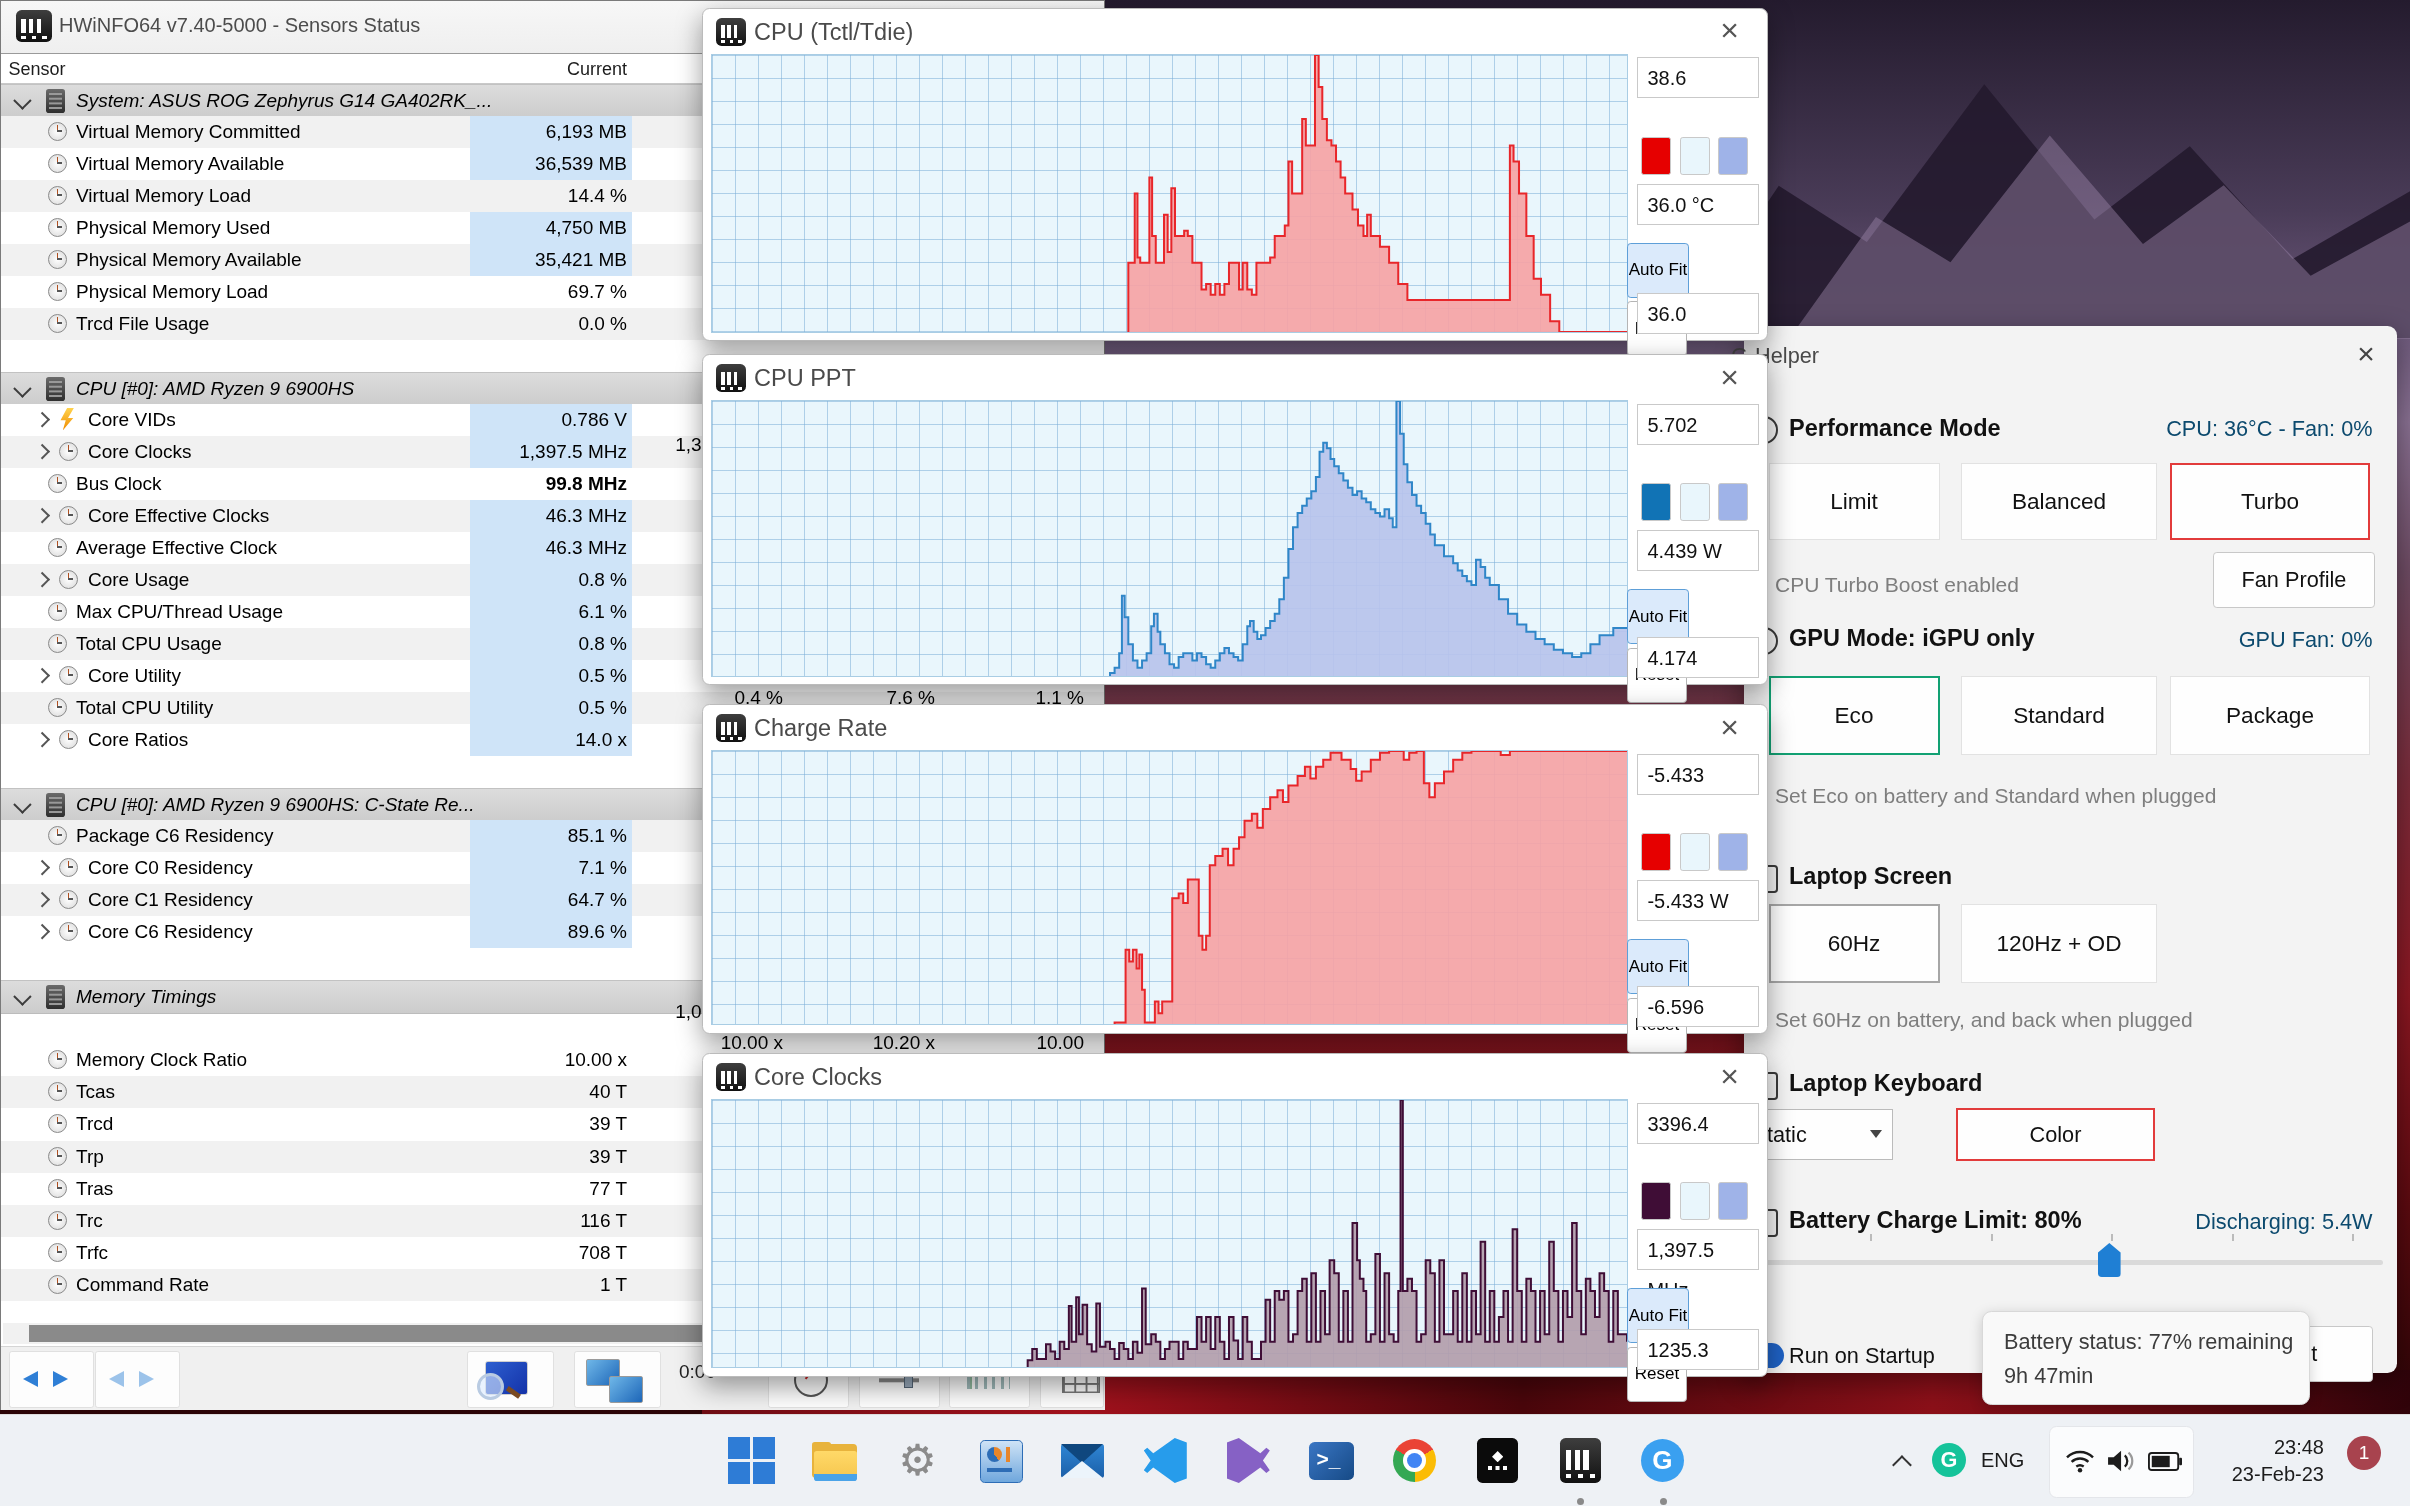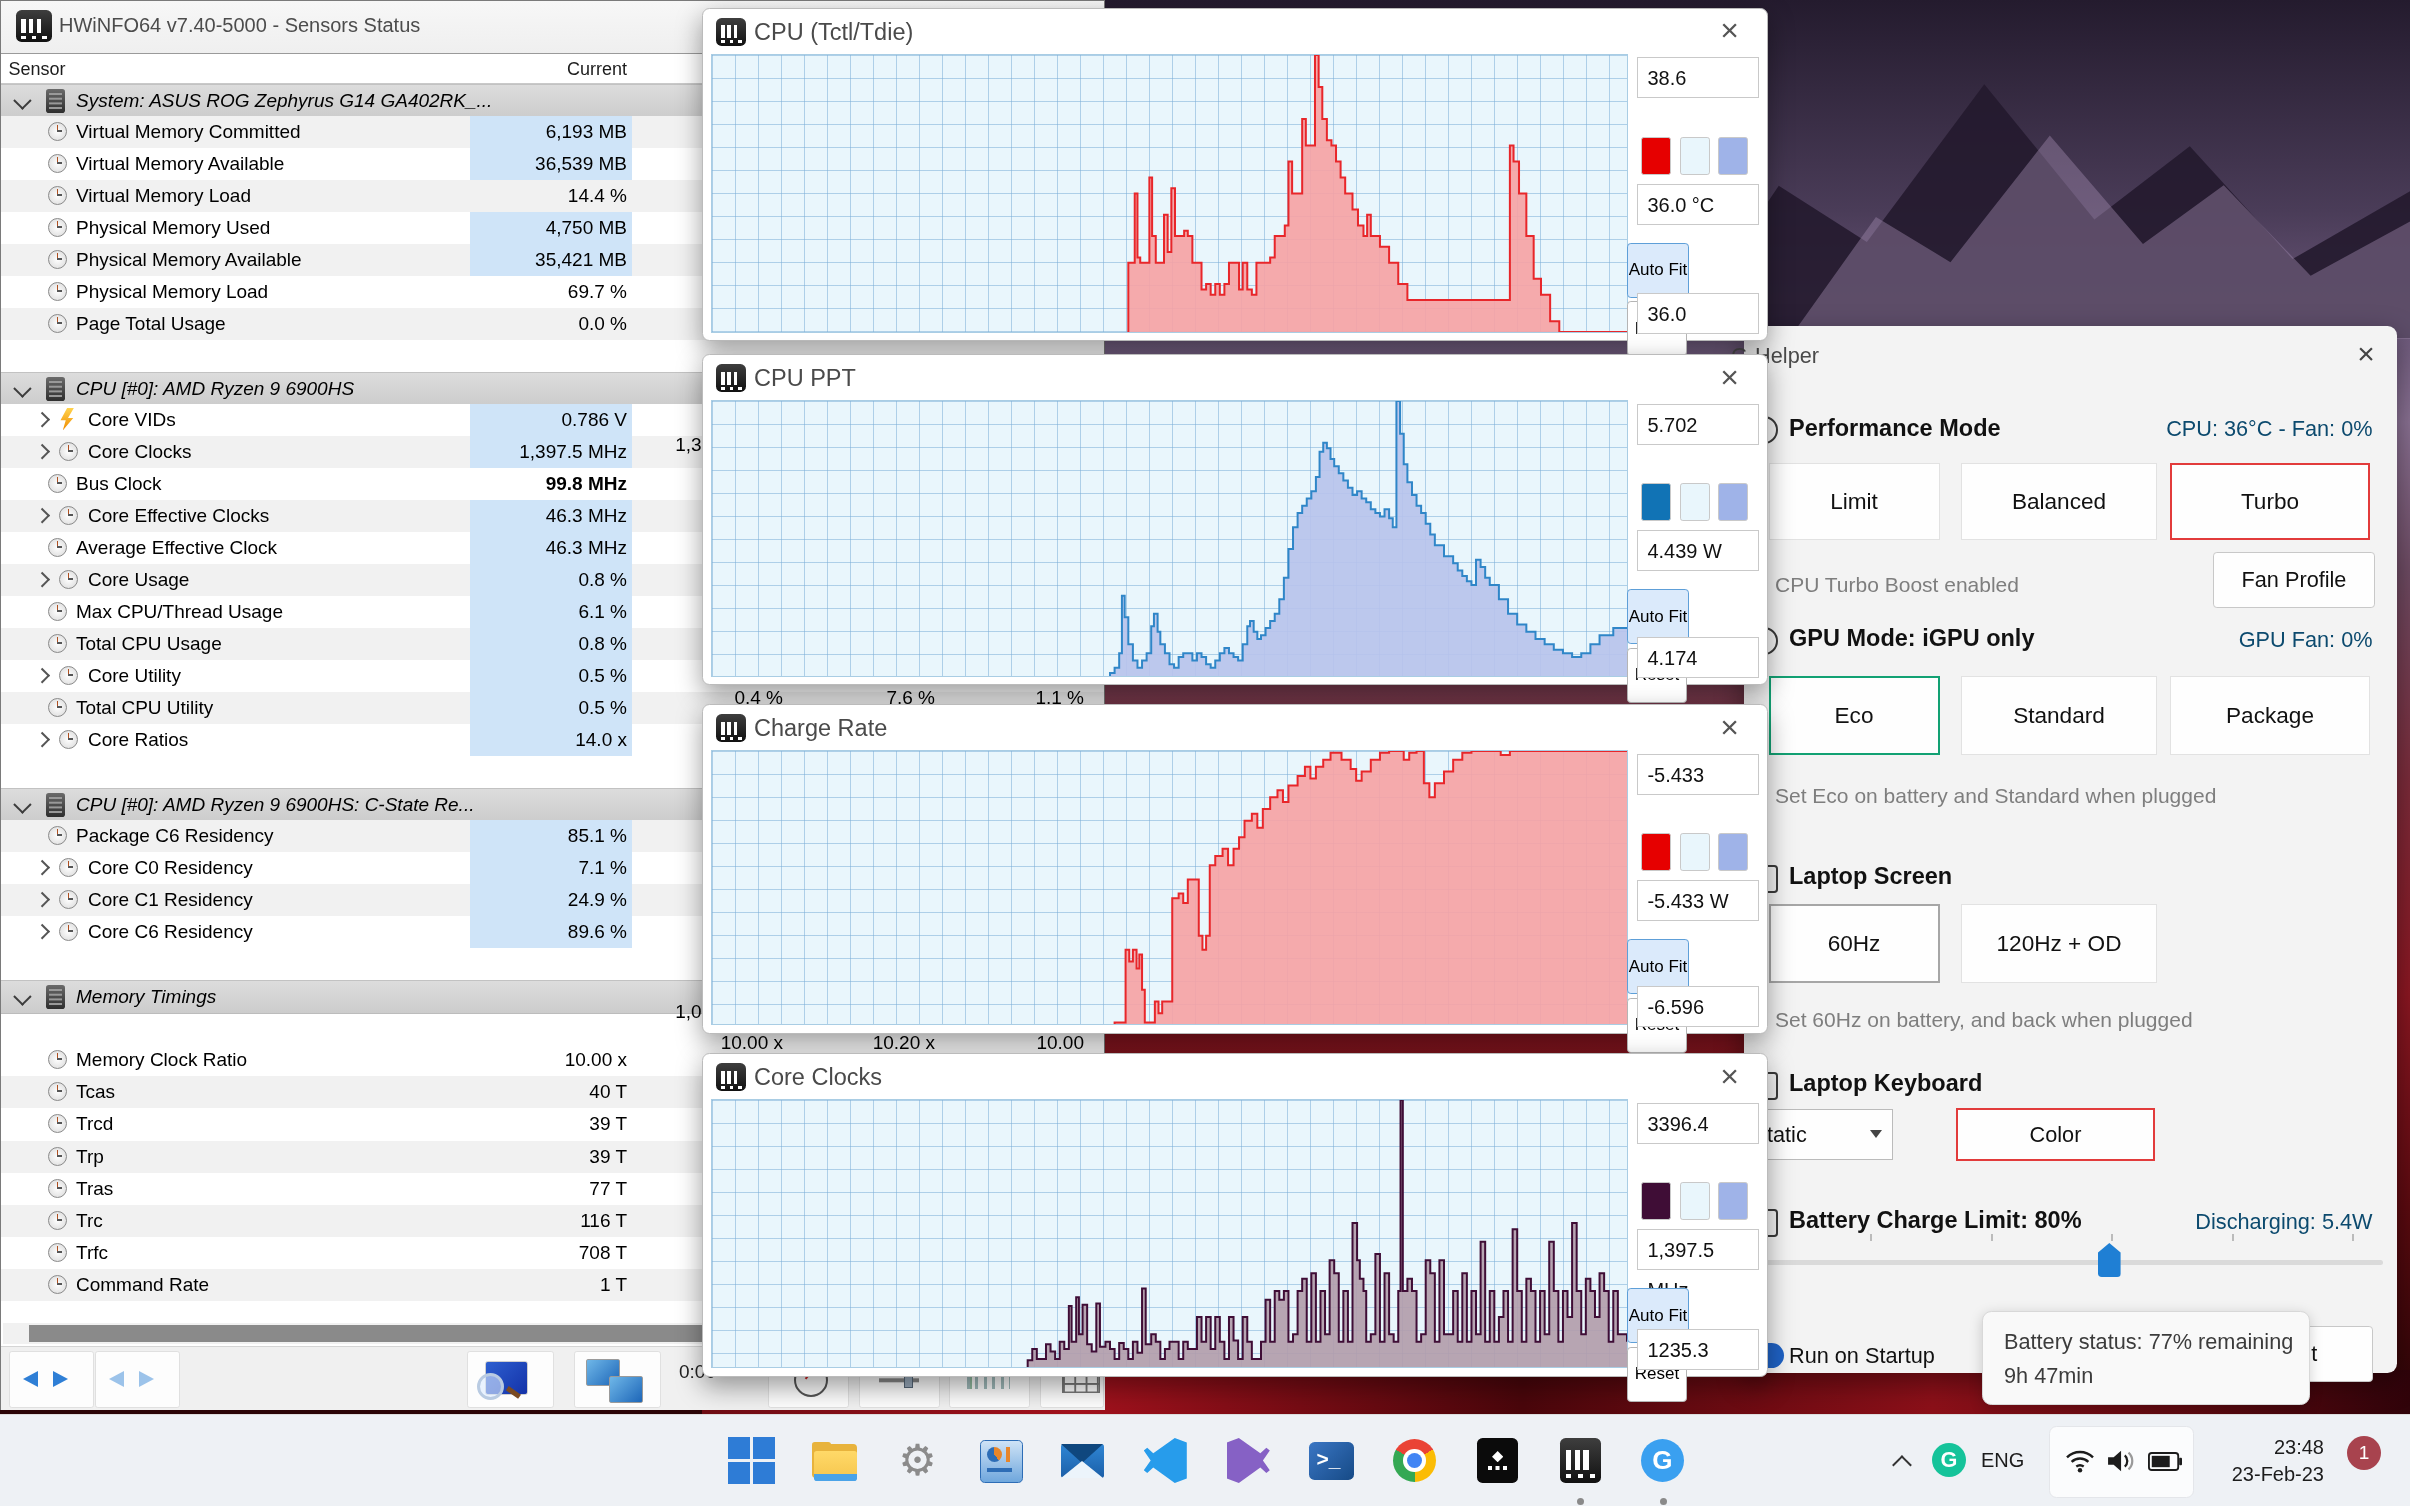--- a/index.html
+++ b/index.html
@@ -171,21 +171,21 @@
           <div class="hlcell"></div>
           <div class="sval" style="left: 473px;">35,421 MB</div>
         </div>
         <div class="srow even" style="top: 192px;">
           <div class="clockicon" style="left: 47px;"></div>
           <div class="slabel" style="left: 75px;">Physical Memory Load</div>
           <div class="sval" style="left: 473px;">69.7 %</div>
         </div>
         <div class="srow odd" style="top: 224px;">
           <div class="clockicon" style="left: 47px;"></div>
-          <div class="slabel" style="left: 75px;">Page Total Usage</div>
+          <div class="slabel" style="left: 75px;">Trcd File Usage</div>
           <div class="sval" style="left: 473px;">0.0 %</div>
         </div>
         <div class="srow even" style="top: 256px;"></div>
         <div class="srow group" style="top: 288px;">
           <div class="chev-down"></div>
           <div class="chipicon"></div>
           <div class="slabel" style="left: 75px;">CPU [#0]: AMD Ryzen 9 6900HS</div>
         </div>
         <div class="srow even" style="top: 320px;">
           <div class="chev-right" style="left: 36px;"></div>
@@ -275,21 +275,21 @@
           <div class="clockicon" style="left: 58px;"></div>
           <div class="slabel" style="left: 87px;">Core C0 Residency</div>
           <div class="hlcell"></div>
           <div class="sval" style="left: 473px;">7.1 %</div>
         </div>
         <div class="srow odd" style="top: 800px;">
           <div class="chev-right" style="left: 36px;"></div>
           <div class="clockicon" style="left: 58px;"></div>
           <div class="slabel" style="left: 87px;">Core C1 Residency</div>
           <div class="hlcell"></div>
-          <div class="sval" style="left: 473px;">24.9 %</div>
+          <div class="sval" style="left: 473px;">64.7 %</div>
         </div>
         <div class="srow even" style="top: 832px;">
           <div class="chev-right" style="left: 36px;"></div>
           <div class="clockicon" style="left: 58px;"></div>
           <div class="slabel" style="left: 87px;">Core C6 Residency</div>
           <div class="hlcell"></div>
           <div class="sval" style="left: 473px;">89.6 %</div>
         </div>
         <div class="srow even" style="top: 864px;"></div>
         <div class="srow group" style="top: 896px;">

